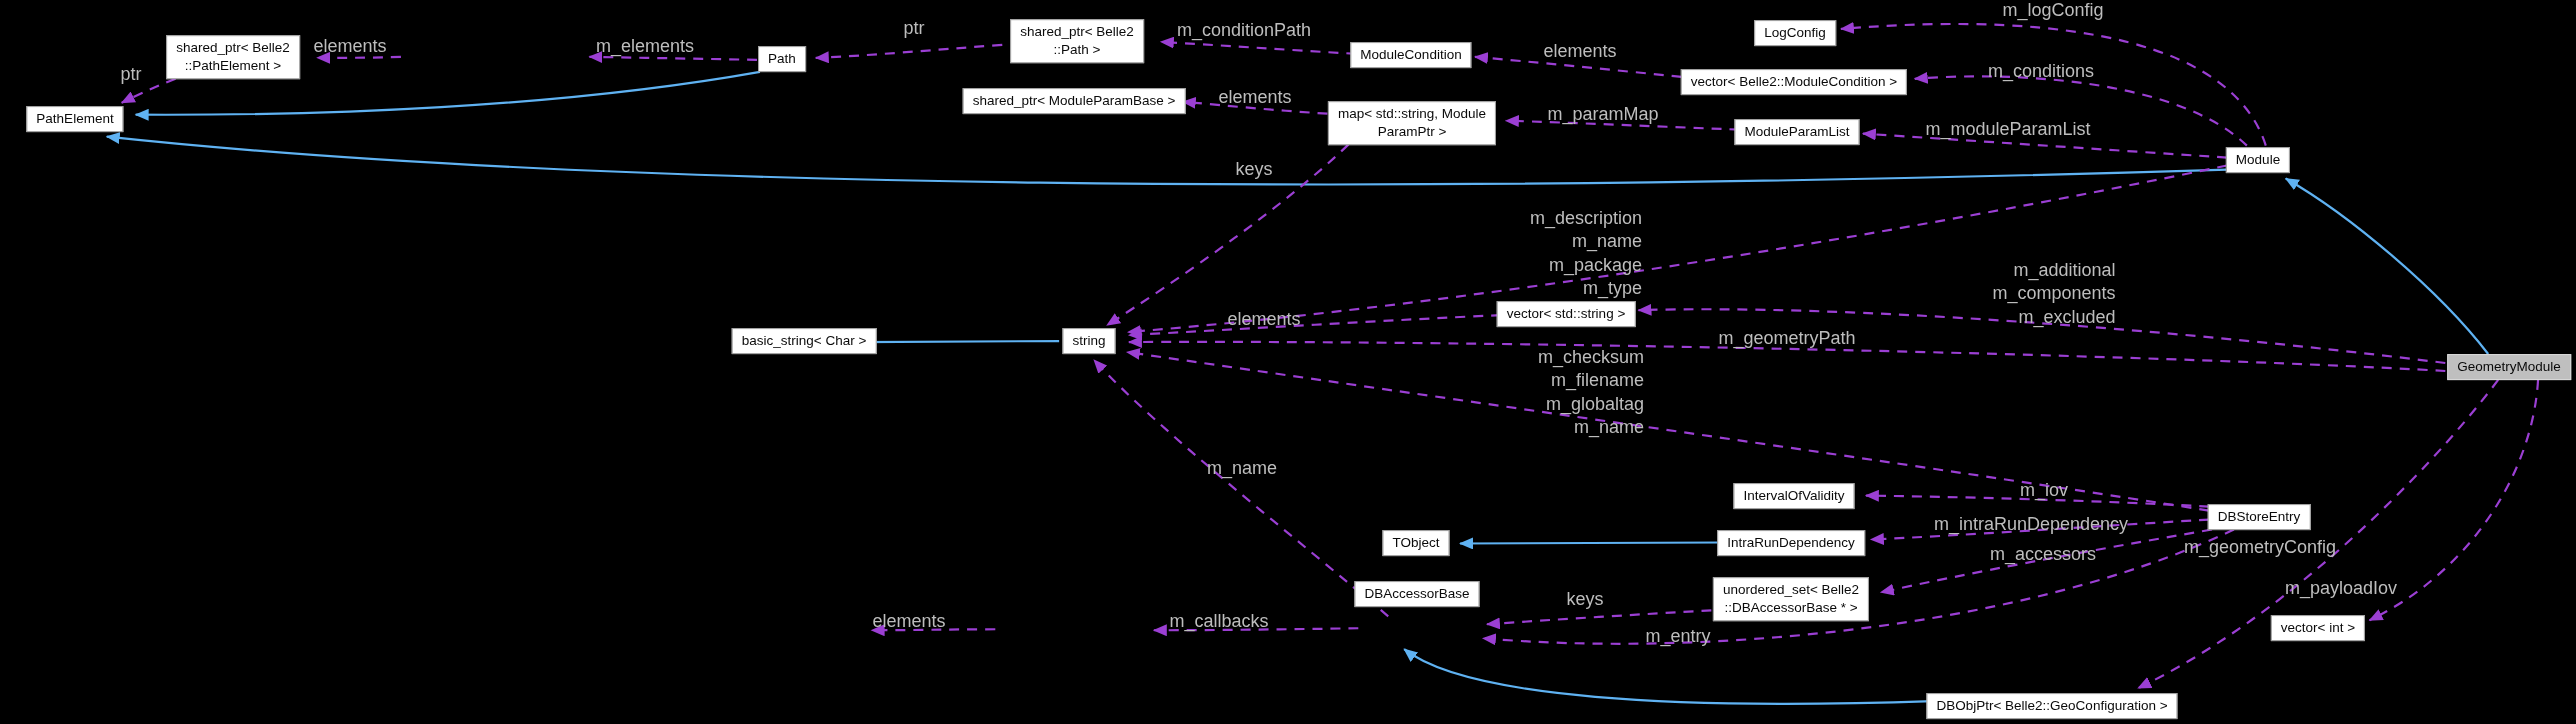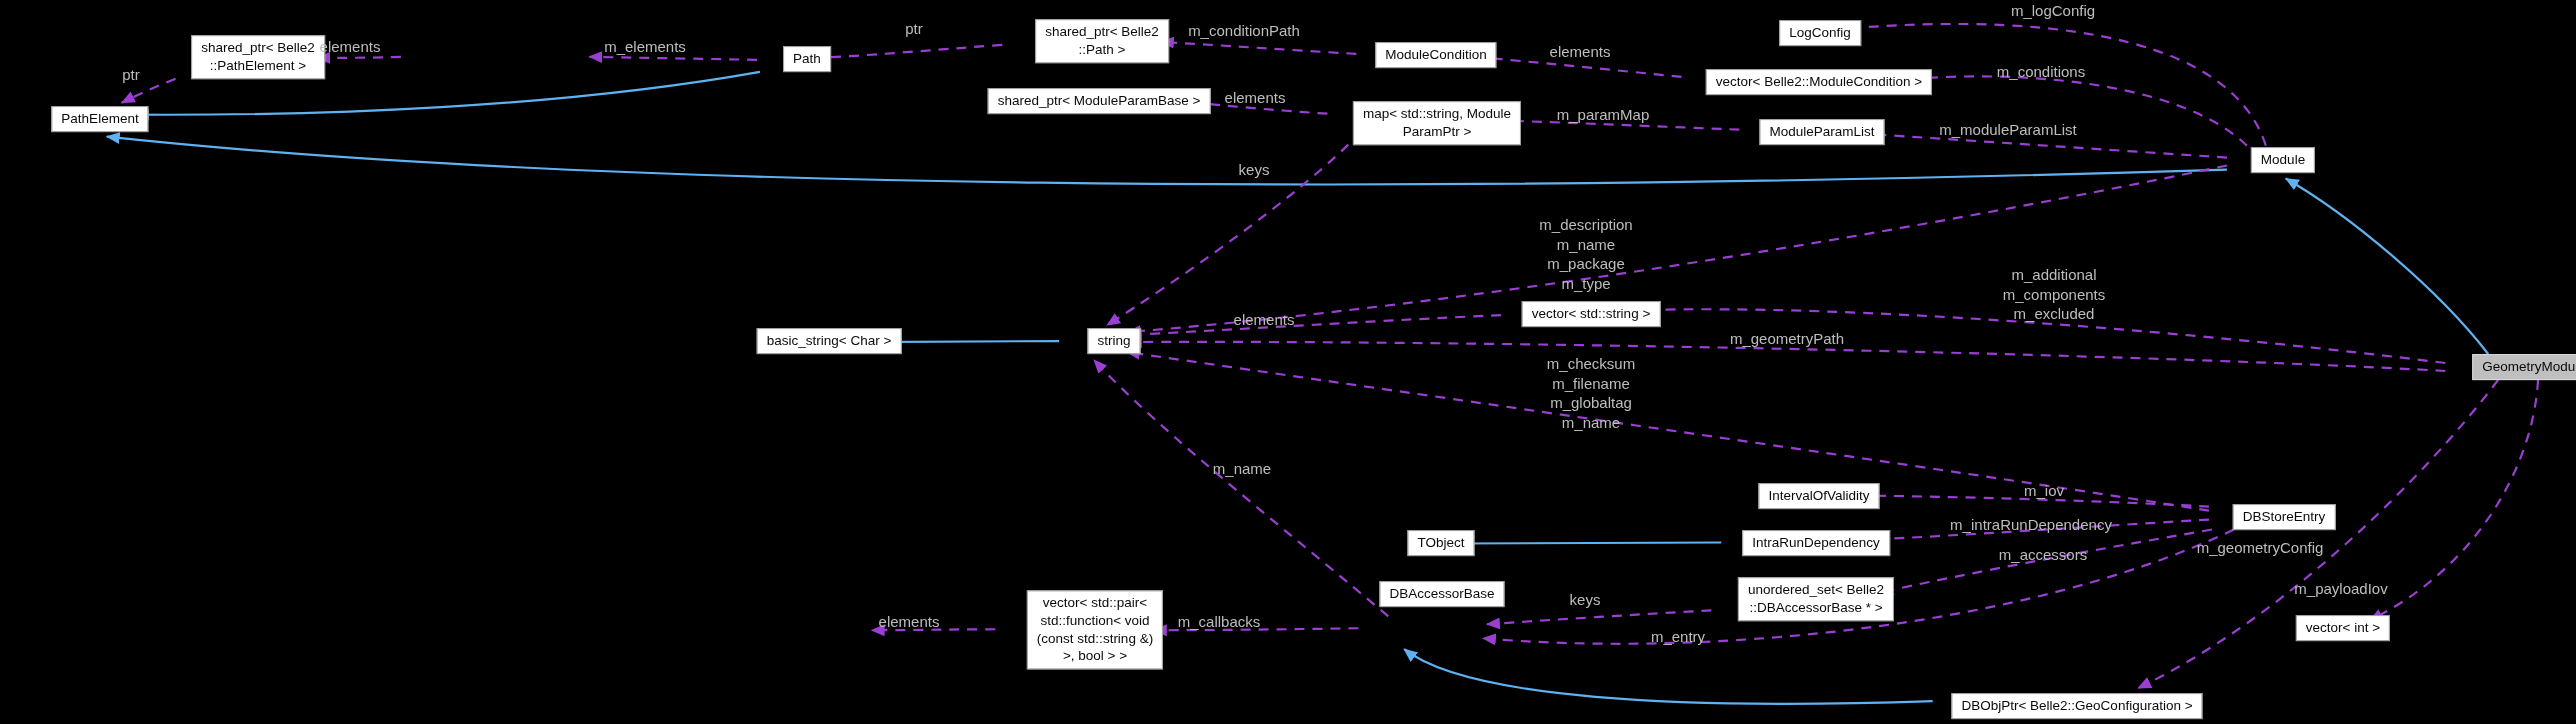--- a/index.html
+++ b/index.html
@@ -7,27 +7,27 @@
     position:relative;width:2576px;height:724px;background:#000;
     font-family:"Liberation Sans",sans-serif;overflow:hidden;
   }
   svg.edges{position:absolute;left:0;top:0;width:2576px;height:724px;}
   .edge-p{stroke:#9b3fd3;stroke-width:2.2;fill:none;stroke-dasharray:10 8;}
   .edge-b{stroke:#5fb2f2;stroke-width:2.2;fill:none;}
   .node{
     position:absolute;transform:translate(-50%,-50%);
     background:#ffffff;border:1px solid #9a9a9a;color:#0a0a0a;
     font-size:13.5px;line-height:1.32;padding:3px 9px;
-    text-align:center;white-space:pre-line;z-index:2;margin-left:25px;
+    text-align:center;white-space:pre-line;z-index:2;
   }
   .node.highlight{background:#bfbfbf;border-color:#dadada;}
   .elabel{
     position:absolute;transform:translate(-50%,-50%);
-    color:#bdbdbd;font-size:15px;line-height:1.3;
-    white-space:pre-line;text-align:center;z-index:3;
+    color:#bdbdbd;font-size:18px;line-height:1.3;
+    white-space:pre-line;text-align:right;z-index:3;
   }
 </style>
 </head>
 <body>
 
 <div class="canvas">
 
   <svg class="edges" viewBox="0 0 2583 726" width="2576" height="724">
     <defs>
       <marker id="ap" markerWidth="15" markerHeight="12" refX="13" refY="6" orient="auto" markerUnits="userSpaceOnUse">
@@ -92,24 +92,20 @@
   <div class="node" style="left:1089px;top:341px">string</div>
   <div class="node" style="left:1566px;top:314px">vector&lt; std::string &gt;</div>
   <div class="node highlight" style="left:2509px;top:367px">GeometryModule</div>
   <div class="node" style="left:1794px;top:496px">IntervalOfValidity</div>
   <div class="node" style="left:1416px;top:543px">TObject</div>
   <div class="node" style="left:1791px;top:543px">IntraRunDependency</div>
   <div class="node" style="left:2259px;top:517px">DBStoreEntry</div>
   <div class="node" style="left:1791px;top:599px">unordered_set&lt; Belle2
 ::DBAccessorBase * &gt;</div>
   <div class="node" style="left:1417px;top:594px">DBAccessorBase</div>
-  <div class="node" style="left:1070px;top:630px">vector&lt; std::pair&lt;
-std::function&lt; void
-(const std::string &amp;)
-&gt;, bool &gt; &gt;</div>
   <div class="node" style="left:2052px;top:706px">DBObjPtr&lt; Belle2::GeoConfiguration &gt;</div>
   <div class="node" style="left:2318px;top:628px">vector&lt; int &gt;</div>
 
   <div class="elabel" style="left:131px;top:75px">ptr</div>
   <div class="elabel" style="left:350px;top:47px">elements</div>
   <div class="elabel" style="left:645px;top:47px">m_elements</div>
   <div class="elabel" style="left:914px;top:29px">ptr</div>
   <div class="elabel" style="left:1244px;top:31px">m_conditionPath</div>
   <div class="elabel" style="left:1580px;top:52px">elements</div>
   <div class="elabel" style="left:2053px;top:11px">m_logConfig</div>

